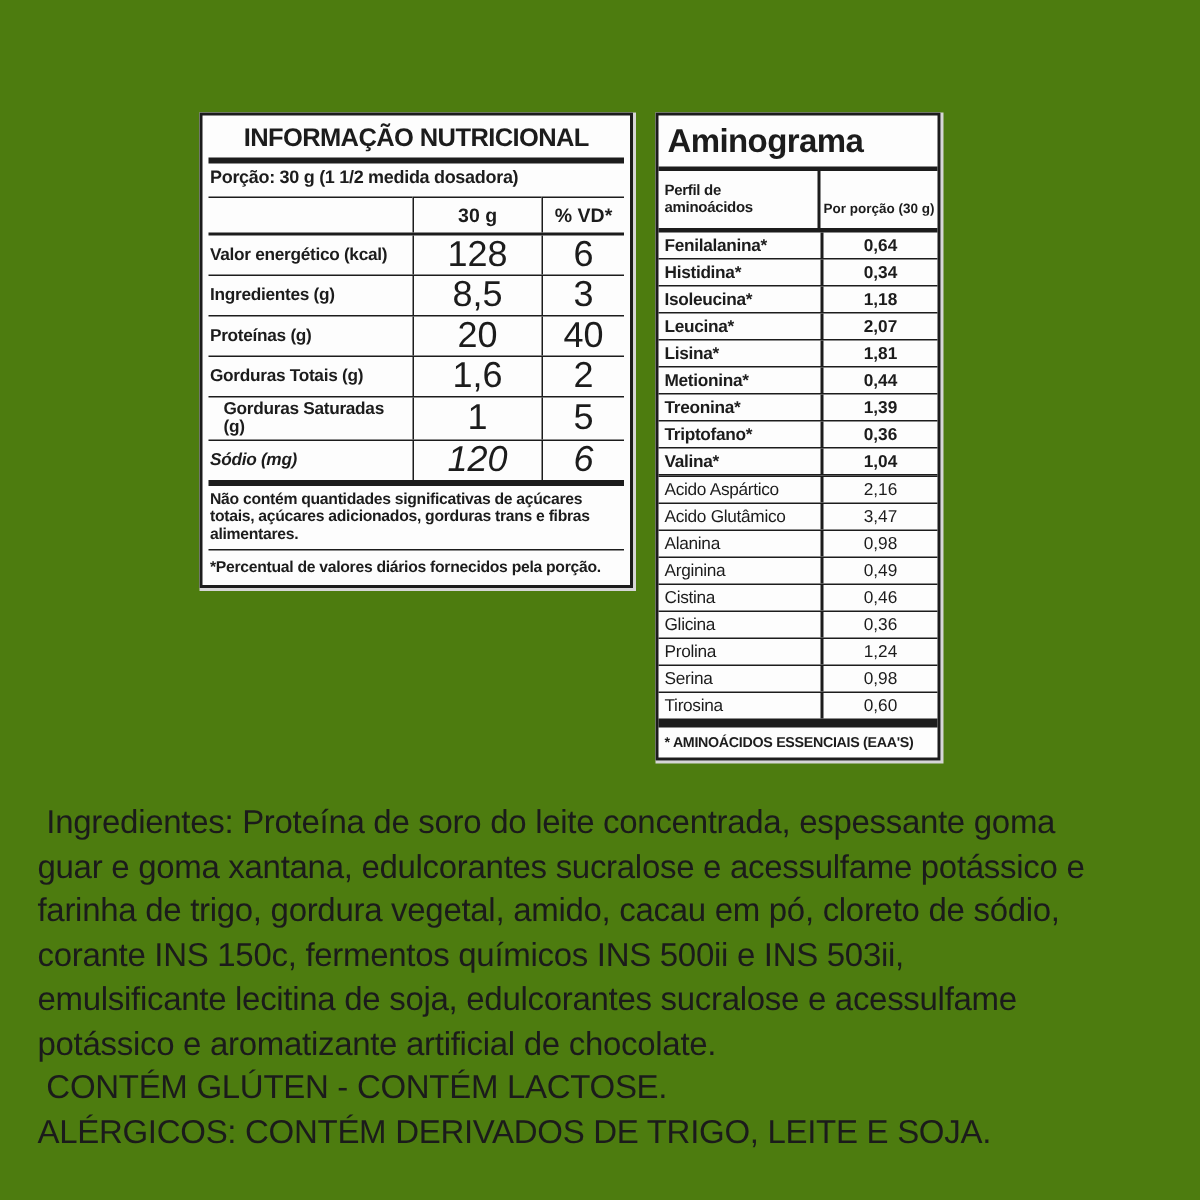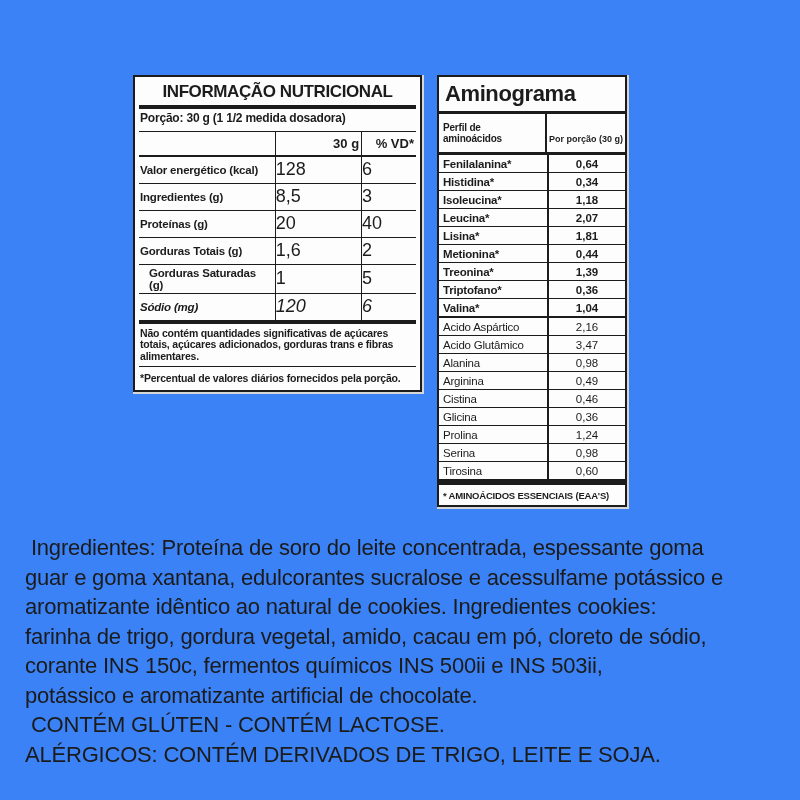--- a/index.html
+++ b/index.html
@@ -1,41 +1,41 @@
 <!DOCTYPE html>
 <html><head>
 <meta charset="utf-8">
 <style>
   html,body { margin:0; padding:0; }
   body { background:#ffffff; font-family:"Liberation Sans","DejaVu Sans",sans-serif; }
-  .page { position:relative; width:800px; height:800px; background:#3b82f6; overflow:hidden; }
+  .page { position:relative; width:800px; height:800px; background:#4d7c0f; overflow:hidden; }
 
   .label-area { position:absolute; left:133px; top:75px; display:flex; gap:15px; align-items:flex-start; }
 
   
   .nutri {
     width:289px; box-sizing:border-box;
     border:2px solid #1c1c1c; background:#fdfdfd;
     padding:2px 4px 3px; color:#1c1c1c;
     box-shadow:1px 1px 0 1px #d6d6d6;
   }
   .nutri-title { text-align:center; font-weight:700; font-size:17px; letter-spacing:-0.4px; padding:3px 0 3px; }
   .rule-4 { height:4px; background:#1c1c1c; }
   .servings { font-size:12px; font-weight:700; letter-spacing:-0.2px; line-height:13.5px; padding:3px 1px 5px; }
   table.nutri-grid { width:100%; border-collapse:collapse; border-top:1px solid #1c1c1c; table-layout:fixed; }
   .nutri-grid th, .nutri-grid td { padding:0; }
   .col-name { width:50%; }
   .col-val  { width:31%; border-left:1px solid #1c1c1c; }
   .col-dv   { width:19%; border-left:1px solid #1c1c1c; }
-  .nutri-grid thead th { font-size:13px; font-weight:700; text-align:right; padding:4px 2px; border-bottom:2px solid #1c1c1c; }
+  .nutri-grid thead th { font-size:13px; font-weight:700; text-align:center; padding:4px 2px; border-bottom:2px solid #1c1c1c; }
   .nutri-grid tbody td { border-bottom:1px solid #1c1c1c; height:22px; vertical-align:middle; }
   .nutri-grid tbody tr:last-child td { border-bottom:none;font-style:italic; }
   .nutri-grid td.lbl { font-size:11.5px; font-weight:700; letter-spacing:-0.2px; padding:2px 2px 2px 1px; }
   .nutri-grid td.lbl.indent { padding-left:10px; }
-  .nutri-grid td.num { font-size:18px; font-weight:400; line-height:19px; }
+  .nutri-grid td.num { font-size:24px; font-weight:400; text-align:center; line-height:19px; }
   .note { font-size:10.5px; font-weight:700; letter-spacing:-0.2px; line-height:11.5px; padding:4px 1px 4px; border-bottom:1.5px solid #1c1c1c; }
   .footnote { font-size:10.5px; font-weight:700; letter-spacing:-0.2px; padding:5px 1px 3px; }
 
   
   .amino {
     width:190px; box-sizing:border-box;
     border:2px solid #1c1c1c; background:#fdfdfd; color:#1c1c1c;
     box-shadow:1px 1px 0 1px #d6d6d6;
   }
   .amino-title { font-size:22px; font-weight:700; letter-spacing:-0.4px; padding:4px 6px 4px; }
@@ -195,21 +195,21 @@
         </div>
       <div class="amino-footbar"></div>
       <div class="amino-foot">* AMINOÁCIDOS ESSENCIAIS (EAA'S)</div>
     </section>
 
   </div>
 
   <div class="description" id="description">
       <div class="line"> Ingredientes: Proteína de soro do leite concentrada, espessante goma</div>
       <div class="line">guar e goma xantana, edulcorantes sucralose e acessulfame potássico e</div>
-      <div class="line">aromatizante idêntico ao natural de cookies. Ingredientes cookies:</div>
       <div class="line">farinha de trigo, gordura vegetal, amido, cacau em pó, cloreto de sódio,</div>
       <div class="line">corante INS 150c, fermentos químicos INS 500ii e INS 503ii,</div>
+      <div class="line">emulsificante lecitina de soja, edulcorantes sucralose e acessulfame</div>
       <div class="line">potássico e aromatizante artificial de chocolate.</div>
       <div class="line"> CONTÉM GLÚTEN - CONTÉM LACTOSE.</div>
       <div class="line">ALÉRGICOS: CONTÉM DERIVADOS DE TRIGO, LEITE E SOJA.</div>
     </div>
 
 </div>
 
 </body></html>

